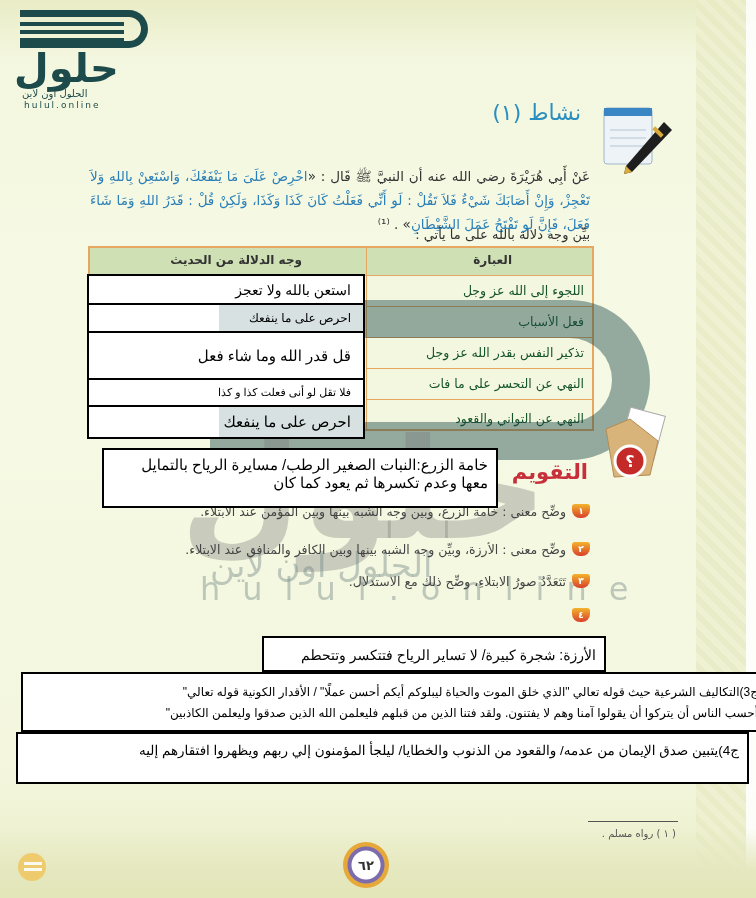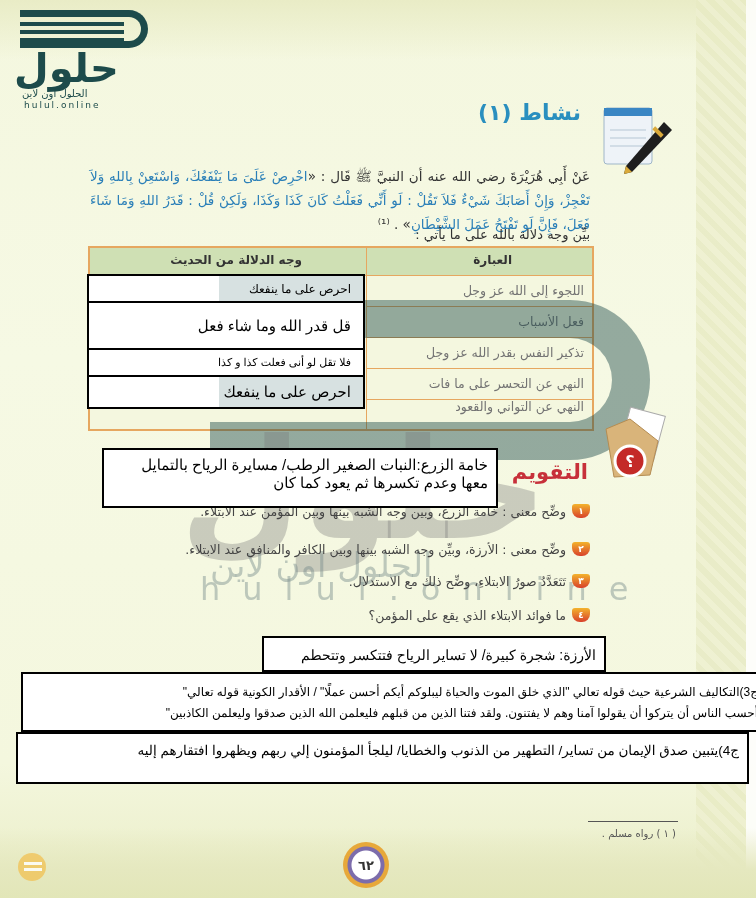--- a/index.html
+++ b/index.html
@@ -56,21 +56,21 @@
   }
   .wm-letters {
     position: absolute; left: 0; top: 120px; font-size: 140px; font-weight: bold;
     color: rgba(120,120,120,0.35); line-height: 140px; direction: rtl; letter-spacing: -6px;
   }
   .wm-ar { position: absolute; left: 30px; top: 245px; font-size: 34px; color: rgba(120,140,140,0.45); direction: rtl; }
   .wm-en { position: absolute; left: 20px; top: 270px; font-size: 32px; color: rgba(120,140,140,0.45); letter-spacing: 22px; }
 
   
   .activity-title {
-    position: absolute; right: 175px; top: 100px; font-size: 22px; font-weight: bold; color: #2a8fbf; direction: rtl;
+    position: absolute; right: 175px; top: 100px; font-size: 22px; font-weight: normal; color: #2a8fbf; direction: rtl;
   }
   .notepad-icon { position: absolute; left: 598px; top: 100px; width: 80px; height: 80px; }
 
   .hadith {
     position: absolute; left: 90px; top: 132px; width: 500px; direction: rtl; text-align: justify;
     font-size: 13.5px; line-height: 24px; color: #333; margin-top: 32px;
   }
   .hadith .blue { color: #2a7fb8; }
   .instruction { position: absolute; right: 166px; top: 227px; font-size: 13px; direction: rtl; color: #333; }
 
@@ -78,21 +78,21 @@
   .orig-table {
     position: absolute; left: 88px; top: 246px; width: 506px; height: 185px;
     border: 2px solid #e6a760; background: #f4f7df;
   }
   .orig-head { position: absolute; top: 0; left: 0; right: 0; height: 28px; background: #cfe0b4; border-bottom: 1px solid #e6a760; }
   .col-divider { position: absolute; top: 0; bottom: 0; left: 276px; width: 1px; background: #e6a760; }
   .th { position: absolute; top: 5px; font-size: 12px; font-weight: bold; direction: rtl; color: #333; }
   .th-right { right: 80px; }
   .th-left { right: 290px; }
   .orig-row { position: absolute; left: 276px; right: 0; height: 31px; border-bottom: 1px solid #e6a760; }
-  .orig-cell { position: absolute; right: 8px; top: 7px; font-size: 12.5px; direction: rtl; color: #737373; }
+  .orig-cell { position: absolute; right: 8px; top: 7px; font-size: 12.5px; direction: rtl; color: #14532d; }
 
   .ans-table { position: absolute; left: 87px; top: 275px; width: 278px; }
   .ans-row {
     position: relative; height: 30px; background: #fff; border: 2px solid #000; border-top-width: 1px;
     margin-top: -1px; direction: rtl; padding-right: 12px; display: flex; align-items: center;
     font-family: "Liberation Sans", sans-serif; color: #000;
   }
   .ans-row:first-child { border-top-width: 2px; }
   .ans-row .shade { position: absolute; left: 130px; top: 0; bottom: 0; right: 0; background: rgba(140,170,170,0.35); }
   .ans-row span { position: relative; }
@@ -175,33 +175,36 @@
     </div>
   <div class="orig-row" style="top:59px">
       <span class="orig-cell">فعل الأسباب</span>
     </div>
   <div class="orig-row" style="top:121px">
       <span class="orig-cell">النهي عن التحسر على ما فات</span>
     </div>
   <div class="orig-row" style="top:90px">
       <span class="orig-cell">تذكير النفس بقدر الله عز وجل</span>
     </div>
-  <div class="orig-row" style="top:144px; border-bottom:none">
+  <div class="orig-row" style="top:156px; border-bottom:none">
       <span class="orig-cell">النهي عن التواني والقعود</span>
     </div>
 </div>
 
 <div class="watermark">
   <div class="wm-arc"></div>
   <div class="wm-letters">حلول</div>
   <div class="wm-ar">الحلول اون لاين</div>
   <div class="wm-en">hulul.online</div>
 </div>
 
 <div class="ans-table">
+  <div class="ans-row" style="height:31px; font-size:14px">
+      <span>استعن بالله ولا تعجز</span>
+    </div>
   <div class="ans-row" style="height:29px; font-size:12px">
       <div class="shade"></div>
       <span>احرص على ما ينفعك</span>
     </div>
   <div class="ans-row" style="height:48px; font-size:15px">
       <span>قل قدر الله وما شاء فعل</span>
     </div>
   <div class="ans-row" style="height:28px; font-size:11px">
       <span>فلا تقل لو أنى فعلت كذا و كذا</span>
     </div>
@@ -229,28 +232,27 @@
   <div class="q-item" style="margin-top:10px">
       <span class="q-badge">٢</span>
       <span>وضِّح معنى : الأرزة، وبيِّن وجه الشبه بينها وبين الكافر والمنافق عند الابتلاء.</span>
     </div>
   <div class="q-item" style="margin-top:4px">
       <span class="q-badge">٣</span>
       <span>تَتَعَدَّدُ صورُ الابتلاءِ، وضِّح ذلك مع الاستدلال.</span>
     </div>
   <div class="q-item" style="margin-top:6px">
       <span class="q-badge">٤</span>
-      <span>ما فوائد الابتلاء الذي يقع على المؤمن؟</span>
     </div>
 </div>
 
 <div class="answer-box box-a1">خامة الزرع:النبات الصغير الرطب/ مسايرة الرياح بالتمايل معها وعدم تكسرها ثم يعود كما كان</div>
 <div class="answer-box box-a2">الأرزة: شجرة كبيرة/ لا تساير الرياح فتتكسر وتتحطم</div>
 <div class="answer-box box-a3">
   <div>ج3)التكاليف الشرعية حيث قوله تعالي "الذي خلق الموت والحياة ليبلوكم أيكم أحسن عملًا" / الأقدار الكونية قوله تعالي"</div>
   <div>أحسب الناس أن يتركوا أن يقولوا آمنا وهم لا يفتنون. ولقد فتنا الذين من قبلهم فليعلمن الله الذين صدقوا وليعلمن الكاذبين"</div>
 </div>
-<div class="answer-box box-a4">ج4)يتبين صدق الإيمان من تساير/ التطهير من الذنوب والخطايا/ ليلجأ المؤمنون إلي ربهم ويظهروا افتقارهم إليه</div>
+<div class="answer-box box-a4">ج4)يتبين صدق الإيمان من عدمه/ والقعود من الذنوب والخطايا/ ليلجأ المؤمنون إلي ربهم ويظهروا افتقارهم إليه</div>
 
 <div class="footnote-line"></div>
 <div class="footnote">( ١ ) رواه مسلم .</div>
 <div class="page-num">٦٢</div>
 <div class="corner-logo"></div>
 
 </body></html>

